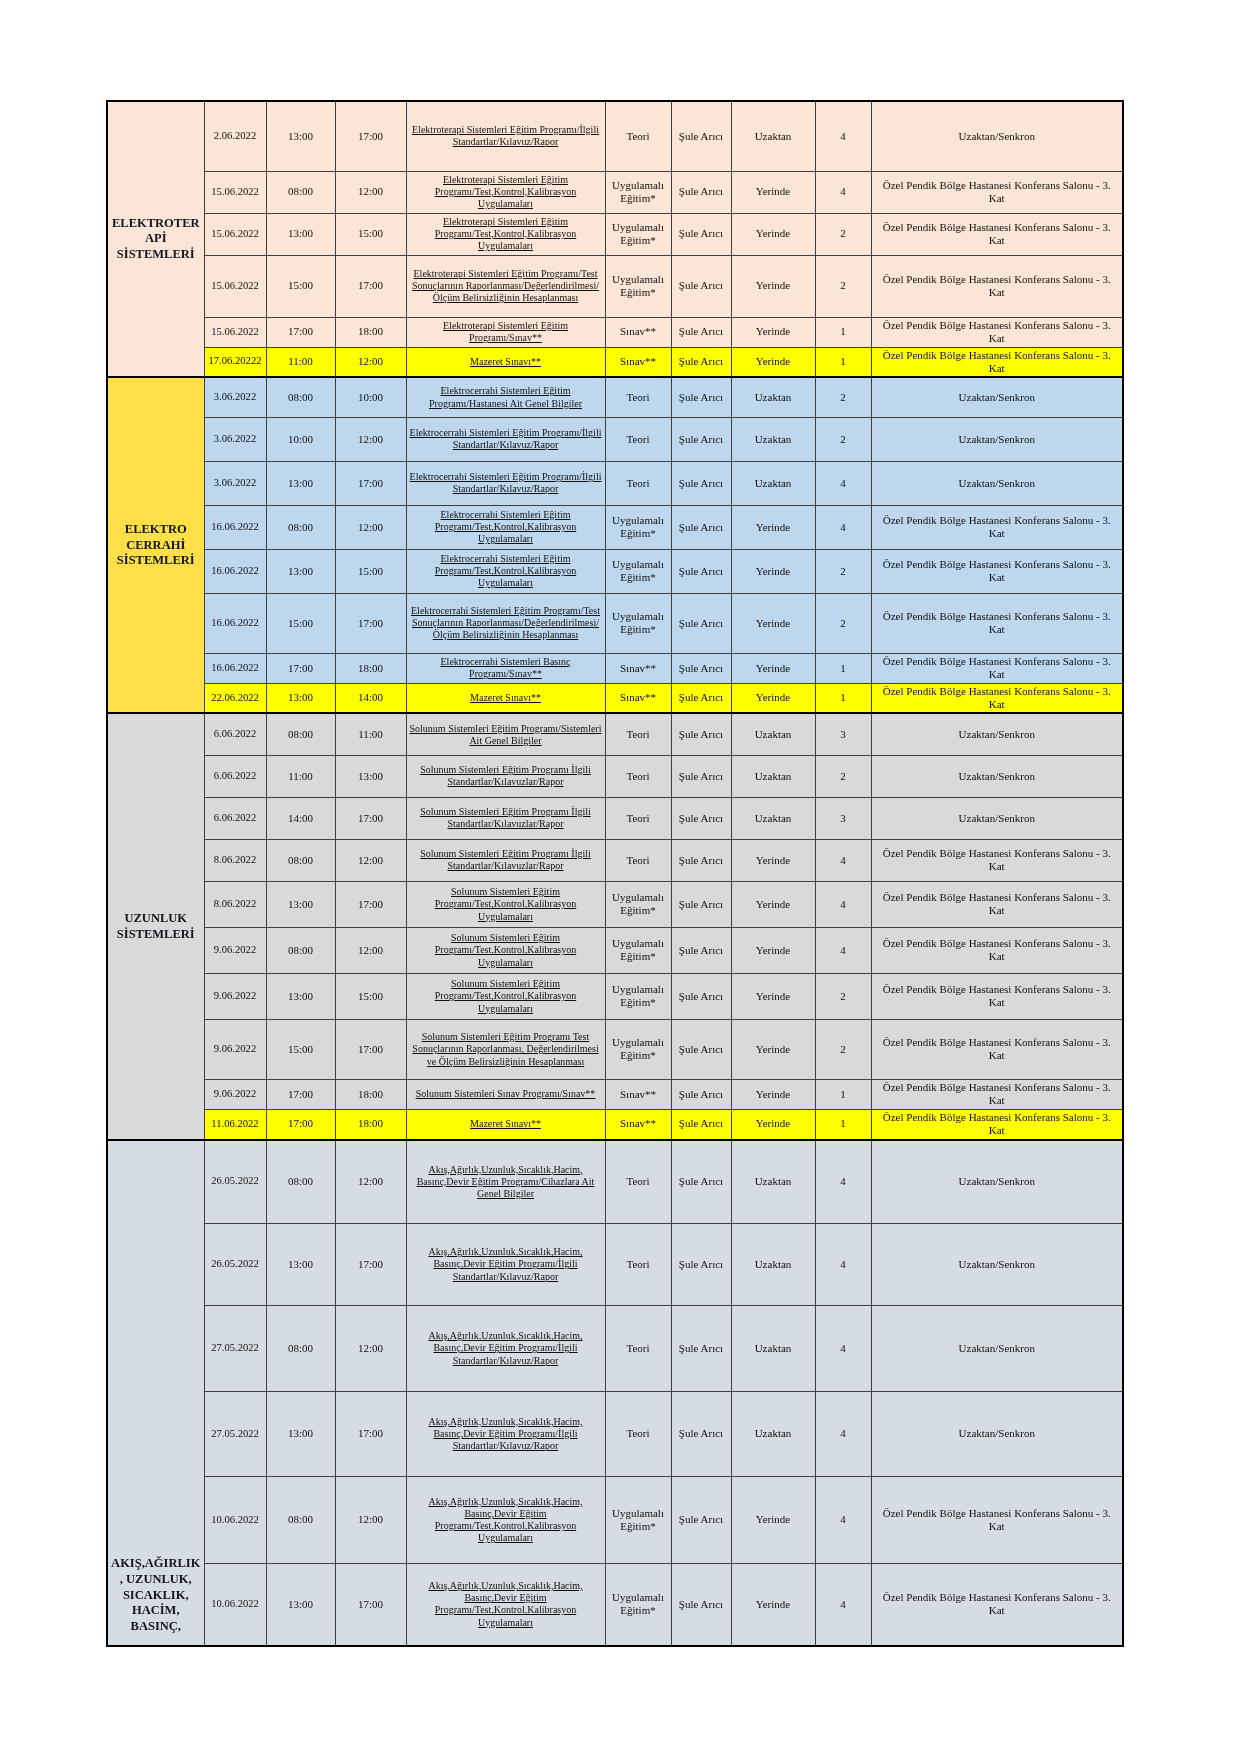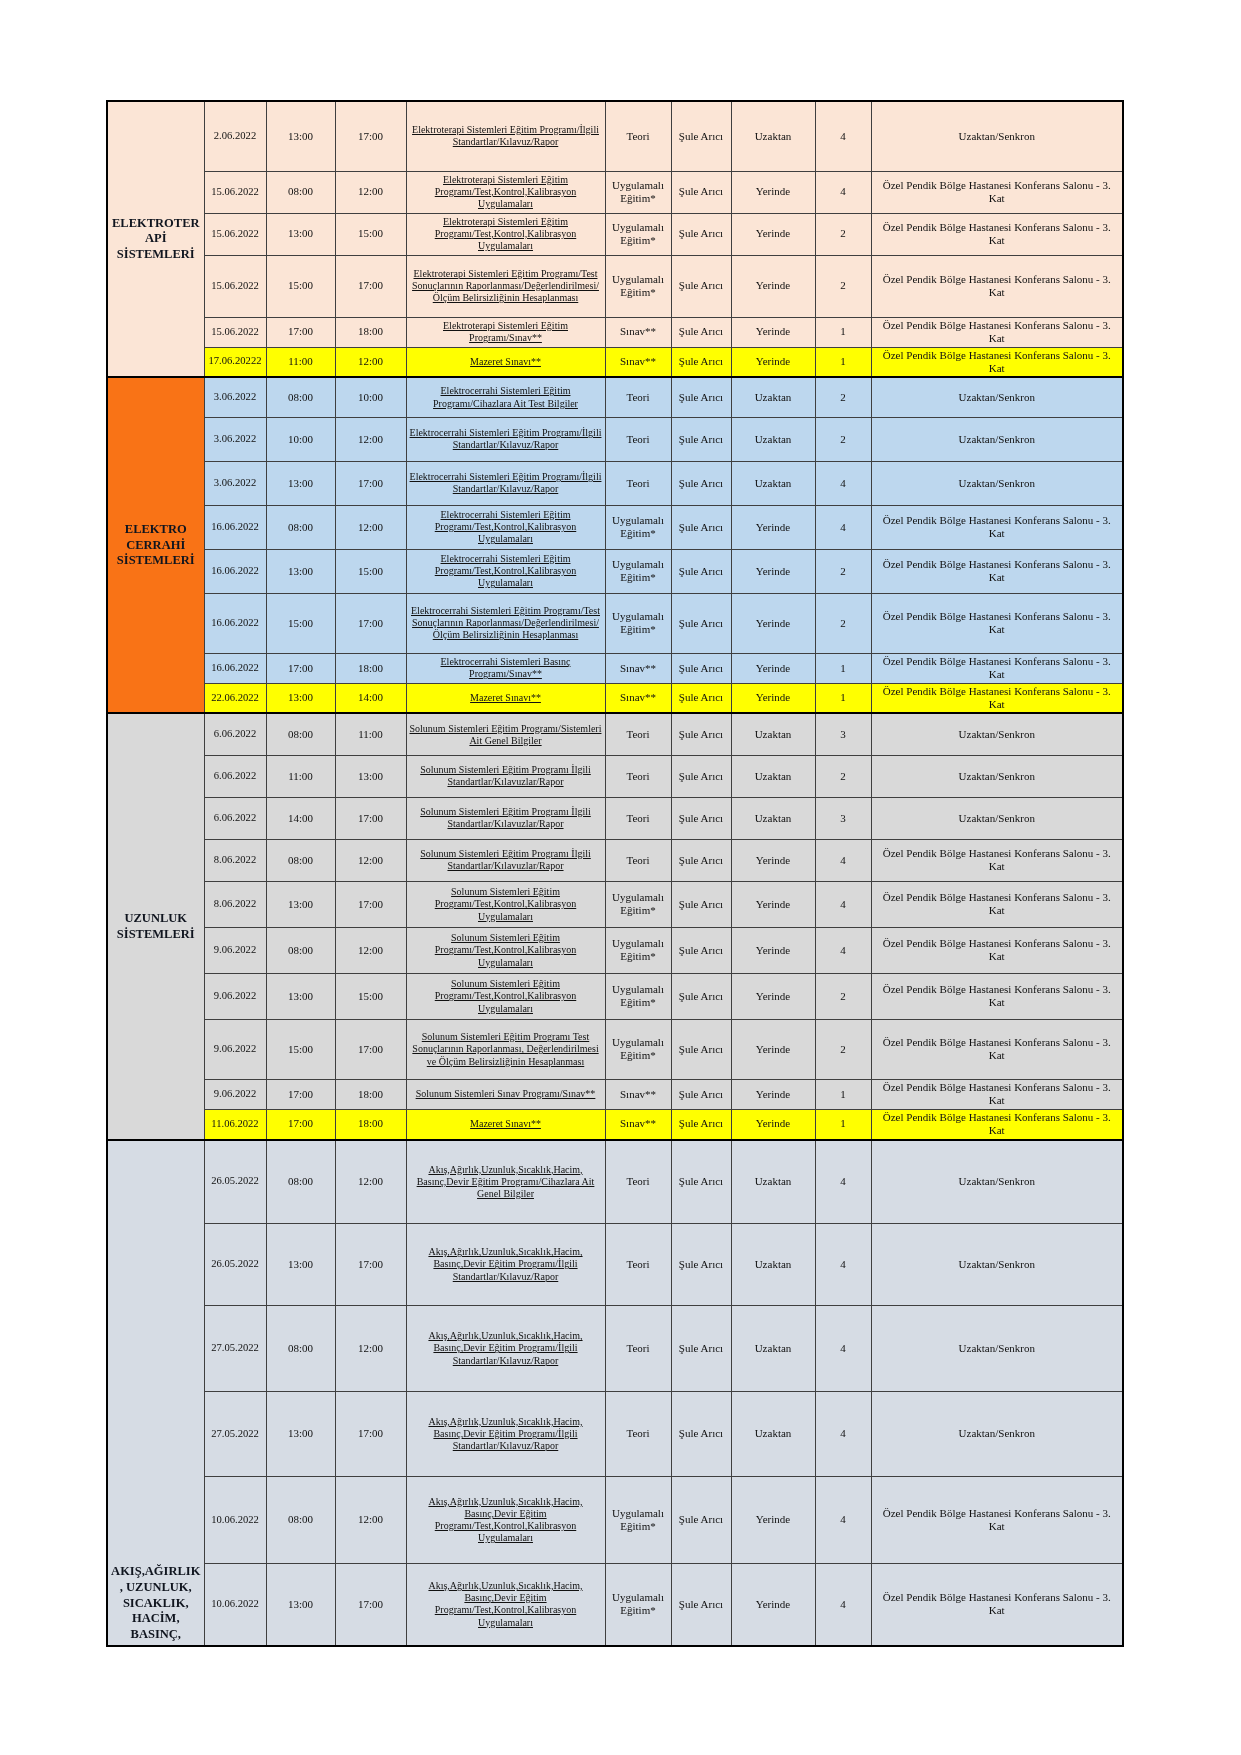--- a/index.html
+++ b/index.html
@@ -21,21 +21,21 @@
     padding:1px 2px;
     color:#111111;
     overflow:hidden;
   }
   tr.section-start td{border-top:2px solid #000000;}
   td.section-label{
     font-weight:700;font-size:12.5px;line-height:1.25;
     overflow-wrap:break-word;word-wrap:break-word;
     color:#10151f;
   }
-  td.label-bottom{vertical-align:bottom;padding-bottom:2px;}
+  td.label-bottom{vertical-align:bottom;padding-bottom:10px;}
   td.col-program{font-size:10px;text-decoration:underline;}
   td.col-location{font-size:11px;}
   td.col-date{font-size:10.6px;}
 </style>
 </head>
 <body>
 
 <div class="page">
   <table class="schedule">
     <colgroup>
@@ -112,25 +112,25 @@
           <td class="col-start" style="background: rgb(255, 255, 0);">11:00</td>
           <td class="col-end" style="background: rgb(255, 255, 0);">12:00</td>
           <td class="col-program" style="background: rgb(255, 255, 0);">Mazeret Sınavı**</td>
           <td class="col-type" style="background: rgb(255, 255, 0);">Sınav**</td>
           <td class="col-instructor" style="background: rgb(255, 255, 0);">Şule Arıcı</td>
           <td class="col-mode" style="background: rgb(255, 255, 0);">Yerinde</td>
           <td class="col-hours" style="background: rgb(255, 255, 0);">1</td>
           <td class="col-location" style="background: rgb(255, 255, 0);">Özel Pendik Bölge Hastanesi Konferans Salonu - 3. Kat</td>
         </tr>
         <tr class="section-start" style="height: 40px;">
-          <td rowspan="8" class="section-label" style="background: #f97316;">ELEKTRO CERRAHİ SİSTEMLERİ</td>
+          <td rowspan="8" class="section-label" style="background: #fde047;">ELEKTRO CERRAHİ SİSTEMLERİ</td>
           <td class="col-date" style="background: rgb(189, 215, 238);">3.06.2022</td>
           <td class="col-start" style="background: rgb(189, 215, 238);">08:00</td>
           <td class="col-end" style="background: rgb(189, 215, 238);">10:00</td>
-          <td class="col-program" style="background: rgb(189, 215, 238);">Elektrocerrahi Sistemleri Eğitim Programı/Cihazlara Ait Test Bilgiler</td>
+          <td class="col-program" style="background: rgb(189, 215, 238);">Elektrocerrahi Sistemleri Eğitim Programı/Hastanesi Ait Genel Bilgiler</td>
           <td class="col-type" style="background: rgb(189, 215, 238);">Teori</td>
           <td class="col-instructor" style="background: rgb(189, 215, 238);">Şule Arıcı</td>
           <td class="col-mode" style="background: rgb(189, 215, 238);">Uzaktan</td>
           <td class="col-hours" style="background: rgb(189, 215, 238);">2</td>
           <td class="col-location" style="background: rgb(189, 215, 238);">Uzaktan/Senkron</td>
         </tr>
         <tr style="height: 44px;">
           <td class="col-date" style="background: rgb(189, 215, 238);">3.06.2022</td>
           <td class="col-start" style="background: rgb(189, 215, 238);">10:00</td>
           <td class="col-end" style="background: rgb(189, 215, 238);">12:00</td>

